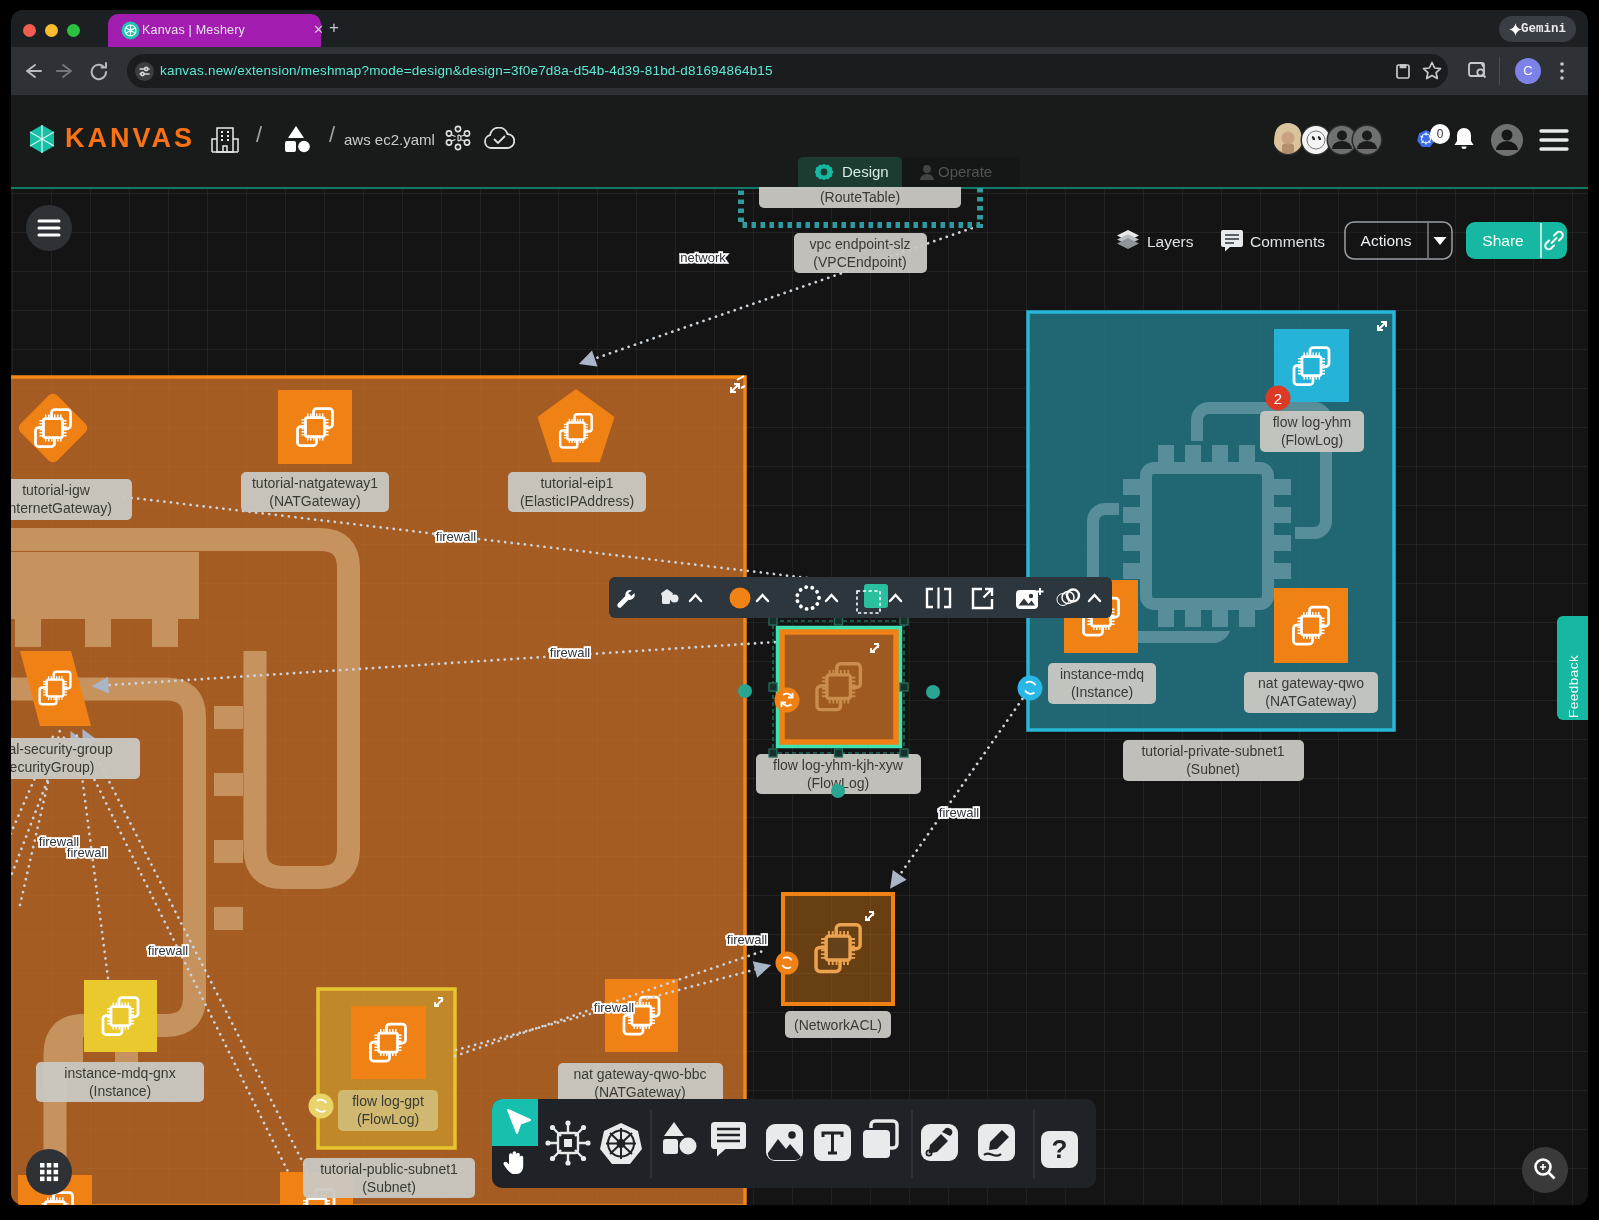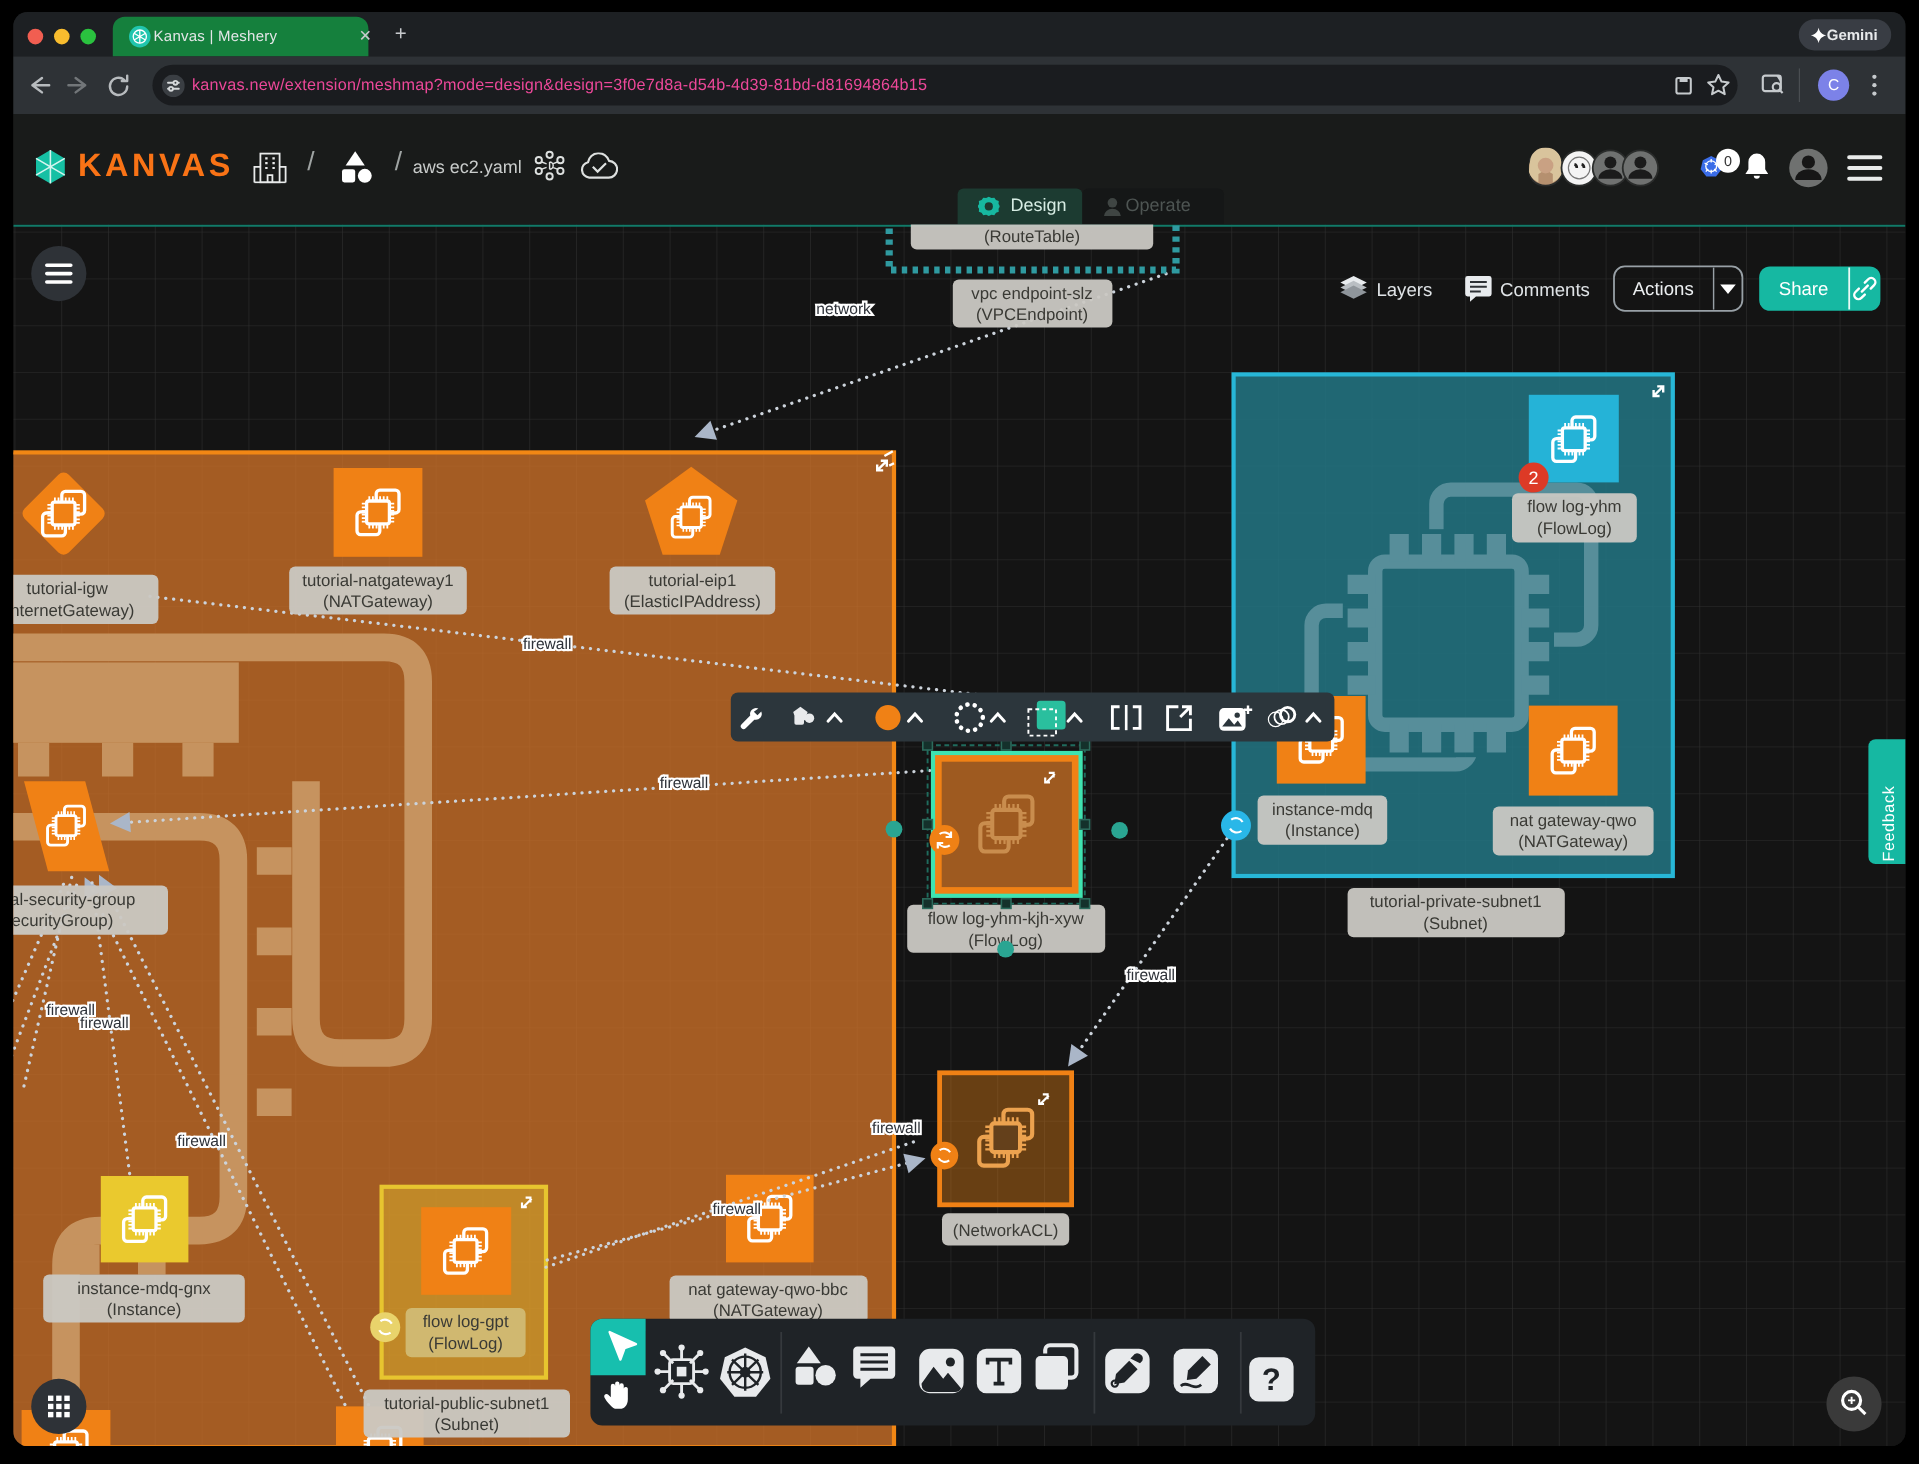--- a/index.html
+++ b/index.html
@@ -3,30 +3,30 @@
 <meta charset="utf-8">
 <style>
   html,body{margin:0;padding:0;background:#000;width:1599px;height:1220px;overflow:hidden;
     font-family:"Liberation Sans", sans-serif;}
   .window{position:absolute;left:11px;top:10px;width:1577px;height:1195px;border-radius:12px;
     overflow:hidden;background:#141414;}
   .abs{position:absolute;}
   
   .titlebar{position:absolute;left:0;top:0;width:100%;height:37px;background:#1d2023;}
   .dot{position:absolute;width:13px;height:13px;border-radius:50%;top:13.5px;}
-  .tab{position:absolute;left:83px;top:4px;width:213px;height:33px;background:#15803d;
+  .tab{position:absolute;left:97px;top:4px;width:213px;height:33px;background:#a21caf;
     border-radius:10px 10px 0 0;}
   .tabtitle{position:absolute;left:34px;top:9px;font-size:12.5px;color:#e4e6e8;letter-spacing:.2px;}
   .tabx{position:absolute;left:205px;top:8px;color:#c7cacd;font-size:13px;}
   .newtab{position:absolute;left:318px;top:8px;color:#c7cacd;font-size:17px;font-weight:400;}
   .gemini{position:absolute;right:12px;top:6px;width:77px;height:26px;background:#393d44;border-radius:13px;
-    color:#e8eaec;font-size:12.5px;font-weight:700;line-height:26px;text-align:center;padding-left:12px;box-sizing:border-box;}
+    color:#e8eaec;font-size:12.5px;font-weight:700;line-height:26px;text-align:center;padding-left:12px;box-sizing:border-box;font-family:Liberation Mono, monospace;}
   .toolbar{position:absolute;left:0;top:37px;width:100%;height:48px;background:#2e3236;}
   .urlpill{position:absolute;left:116px;top:7px;width:1321px;height:34px;background:#1a1c1f;border-radius:17px;}
-  .url{position:absolute;left:33px;top:9px;font-size:13.5px;color:#ec4899;letter-spacing:.2px;white-space:nowrap;}
+  .url{position:absolute;left:33px;top:9px;font-size:13.5px;color:#5eead4;letter-spacing:.2px;white-space:nowrap;}
   
   .appheader{position:absolute;left:0;top:85px;width:100%;height:92px;background:#191b1a;}
   .kanvas{position:absolute;left:54px;top:28px;color:#f97316;font-size:27px;font-weight:700;letter-spacing:3px;}
   .crumb{position:absolute;top:33px;color:#c9cccb;font-size:15px;}
   .dtab{position:absolute;top:62px;height:30px;border-radius:5px 5px 0 0;font-size:15px;line-height:30px;}
   
   .canvas{position:absolute;left:0;top:177px;width:1577px;height:1018px;background:#141414;}
   .canvas svg{position:absolute;left:0;top:0;}
 </style>
 </head>

